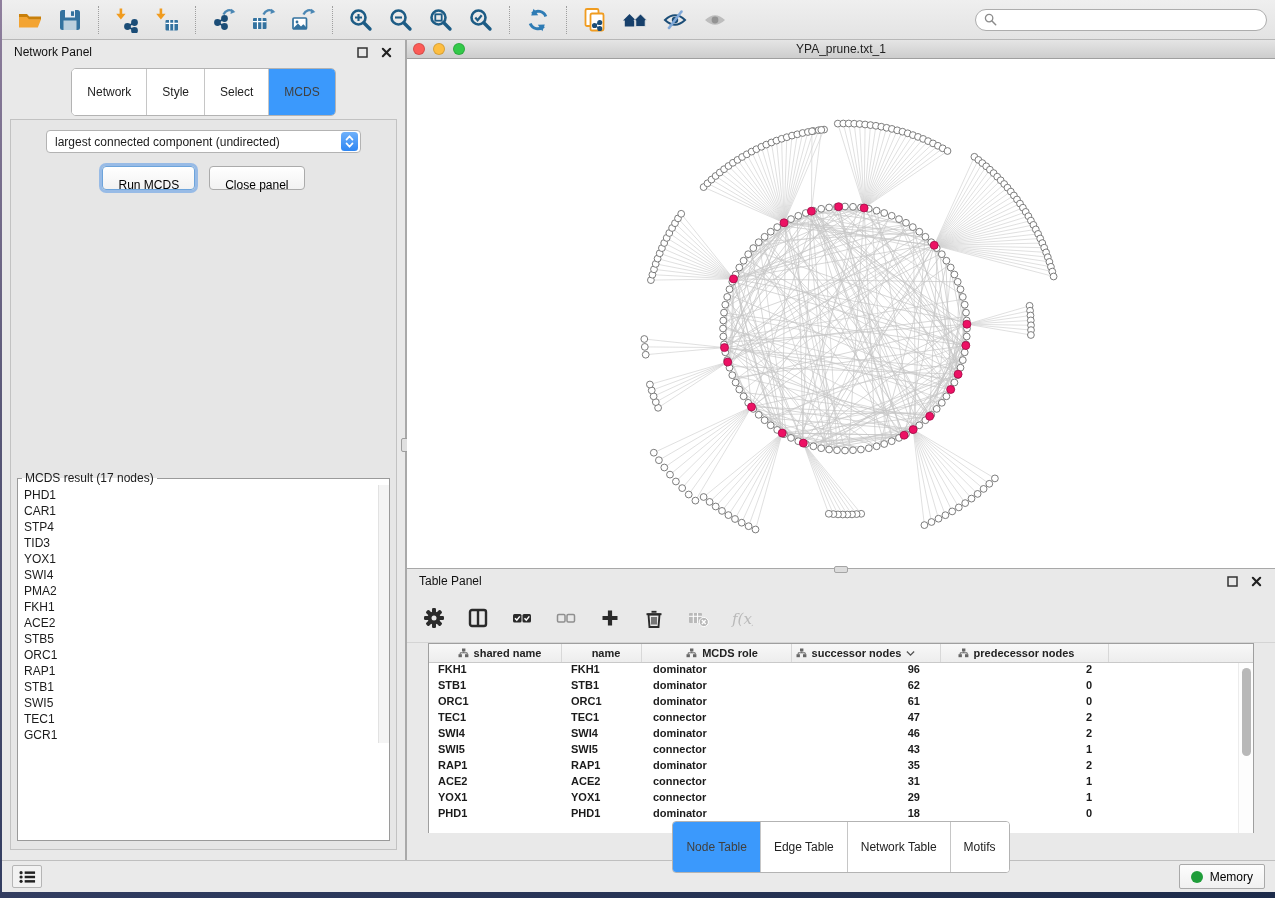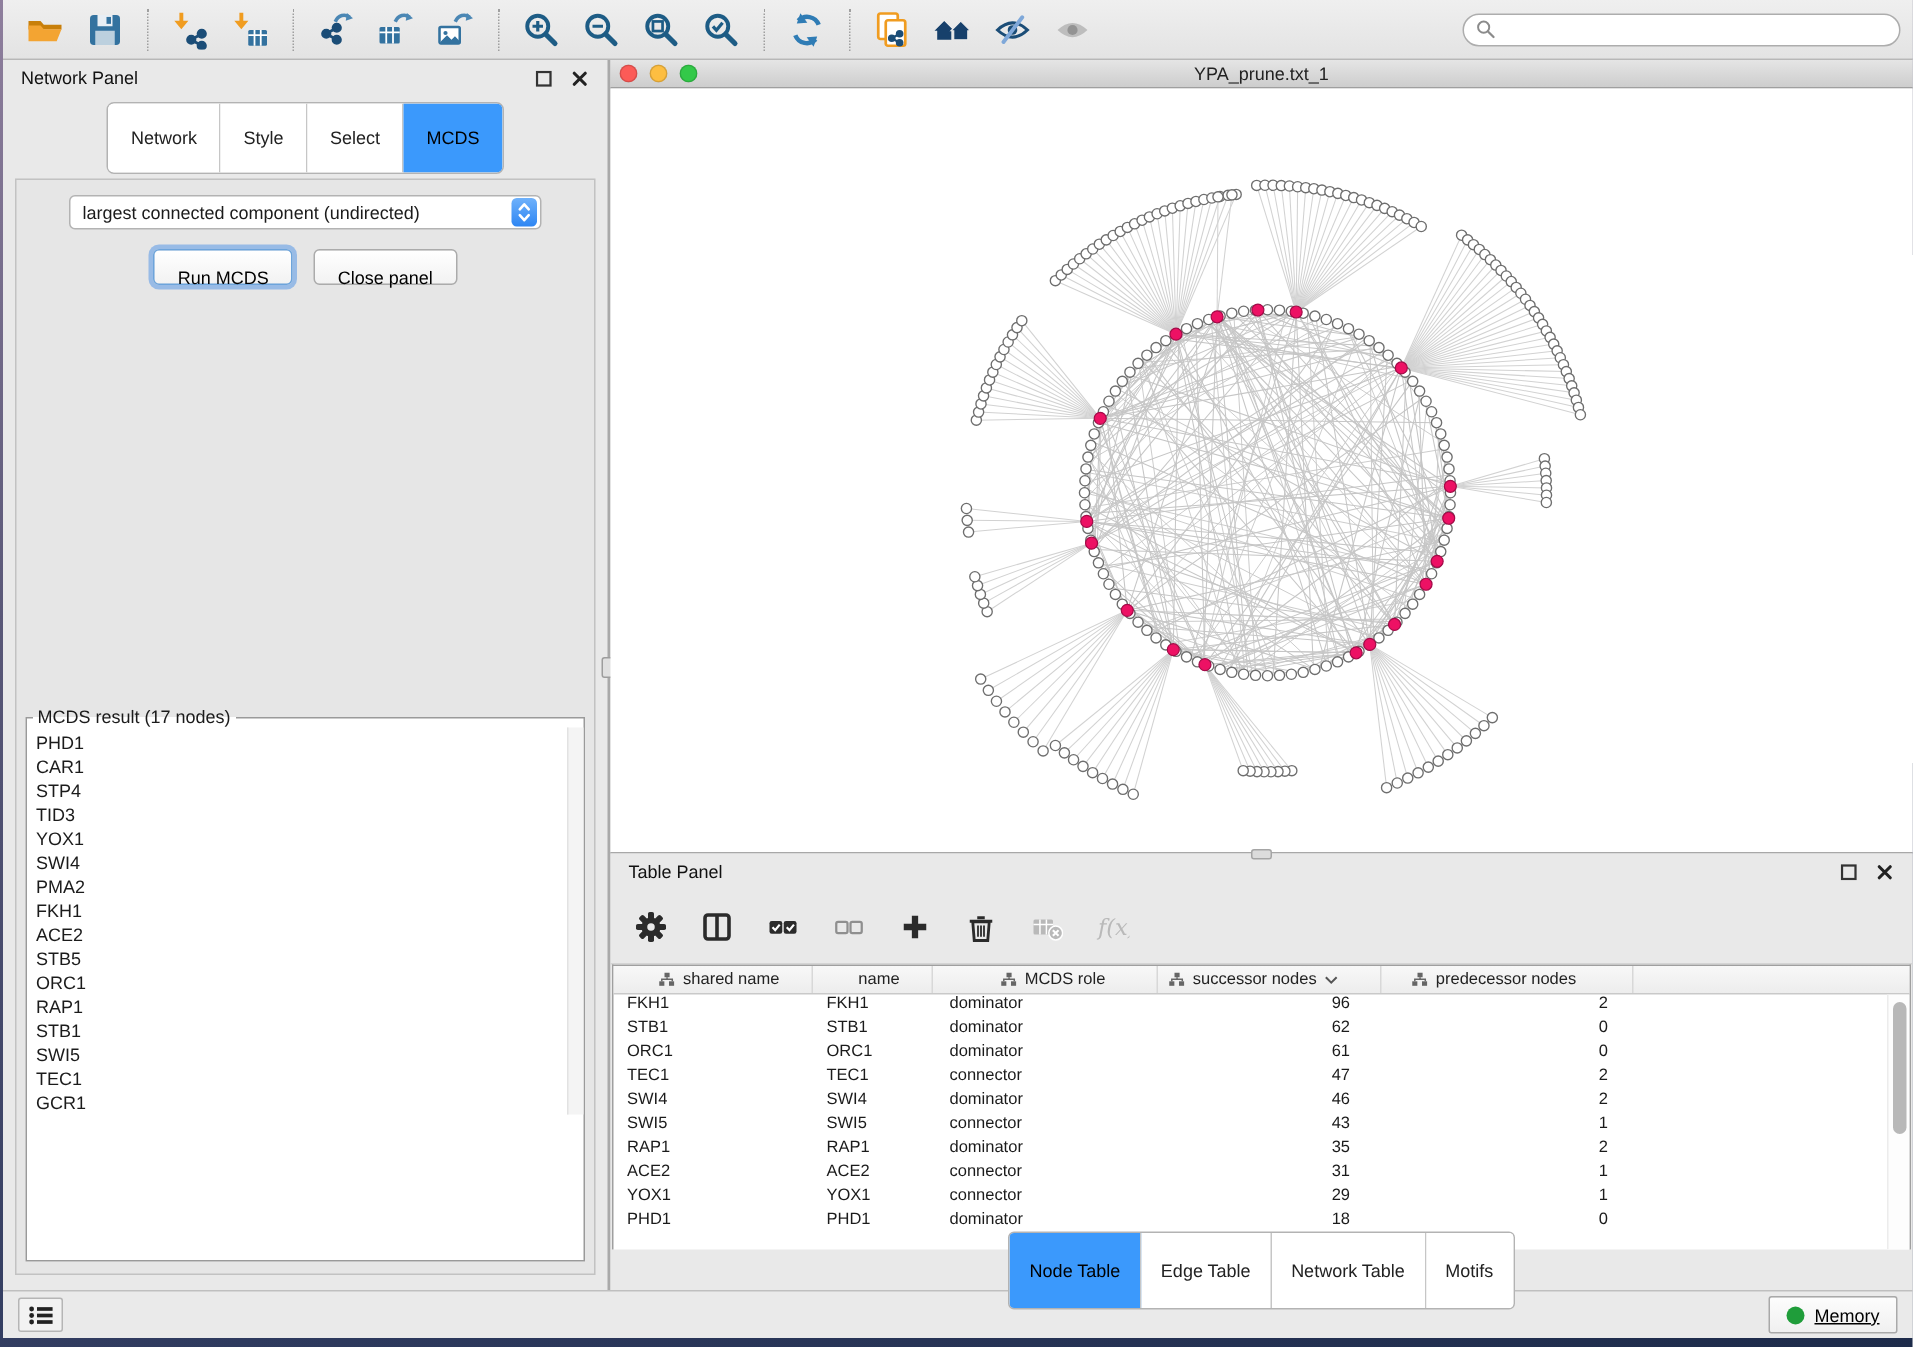--- a/index.html
+++ b/index.html
@@ -30,21 +30,21 @@
   .cpanel { width:403px; flex:0 0 auto; background:#e9e9e9; display:flex; flex-direction:column; }
   .panel-head { height:24px; display:flex; align-items:center; padding:0 12px; flex:0 0 auto; }
   .panel-title { font-size:12px; color:#111; }
   .panel-head .spacer { flex:1; }
   .winbtn { width:14px; height:14px; display:flex; align-items:center; justify-content:center;
     background:none; border:none; cursor:pointer; margin-left:10px; }
   .seg-row { display:flex; justify-content:center; margin:4px 0 0 0; flex:0 0 auto; }
   .segmented { display:inline-flex; background:#fff; border:1px solid #b3b3b3; border-radius:5px; overflow:hidden; }
   .seg { padding:16px 15px; font-size:12px; color:#222; border-right:1px solid #c6c6c6; cursor:pointer; background:#fff; }
   .seg:last-child { border-right:none; }
-  .seg.selected { background:#3b99fc; color:#000000; }
+  .seg.selected { background:#3b99fc; color:#404040; }
   .cp-content { flex:1; margin:3px 8px 10px 8px; border:1px solid #c2c2c2; background:#e6e6e6;
     display:flex; flex-direction:column; min-height:0; }
   .opt-label { text-align:center; margin-top:20px; font-size:12px; }
   .selectbox { margin:10px auto 0 auto; width:315px; height:23px; background:#fff;
     border:1px solid #b3b3b3; border-radius:4px; display:flex; align-items:center; cursor:pointer; }
   .selectbox .sel-text { flex:1; padding-left:8px; font-size:12px; white-space:nowrap; overflow:hidden; }
   .sel-arrows { width:17px; height:19px; margin-right:2px; border-radius:3.5px;
     background:linear-gradient(#6fb1fb,#2e86f3); display:flex; align-items:center; justify-content:center; }
   .btn-row { display:flex; justify-content:center; gap:14px; margin-top:13px; }
   .pushbtn { height:23px; padding:11px 15px; background:linear-gradient(#ffffff,#f2f2f2);
@@ -78,22 +78,22 @@
   
   .tablepanel { height:291px; flex:0 0 auto; background:#e9e9e9; display:flex; flex-direction:column; position:relative; }
   .hknob { position:absolute; top:-3px; left:50%; width:14px; height:7px; margin-left:-7px;
     background:#dcdcdc; border:1px solid #a5a5a5; border-radius:2px; }
   .tp-toolbar { height:50px; flex:0 0 auto; display:flex; align-items:center; padding:0 16px; gap:22px;
     border-bottom:1px solid #d4d4d4; }
   .tp-btn { background:none; border:none; cursor:pointer; display:flex; align-items:center; justify-content:center; }
   .tp-btn svg { width:22px; height:22px; }
   .tp-btn[data-disabled="true"] { cursor:default; }
 
-  .tablewrap { flex:1; margin:0 1px; background:#fff; border:1px solid #9f9f9f; border-bottom:none;
-    display:flex; flex-direction:column; overflow:hidden; min-height:0; }
+  .tablewrap { flex:1; margin:0 21px; background:#fff; border:1px solid #9f9f9f; border-bottom:none;
+    display:flex; flex-direction:column; overflow:hidden; min-height:0;font-weight:bold; }
   .thead { display:flex; height:19px; flex:0 0 auto; background:linear-gradient(#f8f8f8,#ededed);
     border-bottom:1px solid #c9c9c9; font-size:11px; color:#222; }
   .th { display:flex; align-items:center; justify-content:center; gap:5px;
     border-right:1px solid #d8d8d8; overflow:hidden; cursor:pointer; }
   .th.filler { flex:1; border-right:none; cursor:default; }
   .tbody { flex:1; overflow:hidden; position:relative; }
   .tr { display:flex; height:16px; font-size:11px; }
   .td { overflow:hidden; white-space:nowrap; }
   .c0 { width:133px; padding-left:9px; }
   .c1 { width:80px;  padding-left:9px; }
@@ -106,21 +106,21 @@
   .tp-tabs { height:27px; flex:0 0 auto; display:flex; justify-content:center; align-items:center; }
   .tp-tabs .segmented { border-radius:4px; }
   .tp-tabs .seg { padding:18px 13px; }
 
   
   .statusbar { height:32px; flex:0 0 auto; background:#eaeaea; border-top:1px solid #bfbfbf;
     display:flex; align-items:center; padding:0 10px; }
   .sb-left-btn { width:30px; height:23px; background:#f2f2f2; border:1px solid #b5b5b5; border-radius:2px;
     display:flex; align-items:center; justify-content:center; cursor:pointer; }
   .memorybtn { margin-left:auto; height:25px; padding:0 11px; background:linear-gradient(#fdfdfd,#f0f0f0);
-    border:1px solid #a9a9a9; border-radius:2px; display:flex; align-items:center; gap:7px; font-size:12px; cursor:pointer;text-decoration:underline; }
+    border:1px solid #a9a9a9; border-radius:2px; display:flex; align-items:center; gap:7px; font-size:12px; cursor:pointer; }
   .memdot { width:12px; height:12px; border-radius:50%; background:#1f9d3a; }
 </style>
 </head>
 <body>
 
 <div class="app">
 
   <div class="toolbar">
     <div id="toolbar-buttons" style="display:flex;align-items:center;">
         <div class="tgroup">

